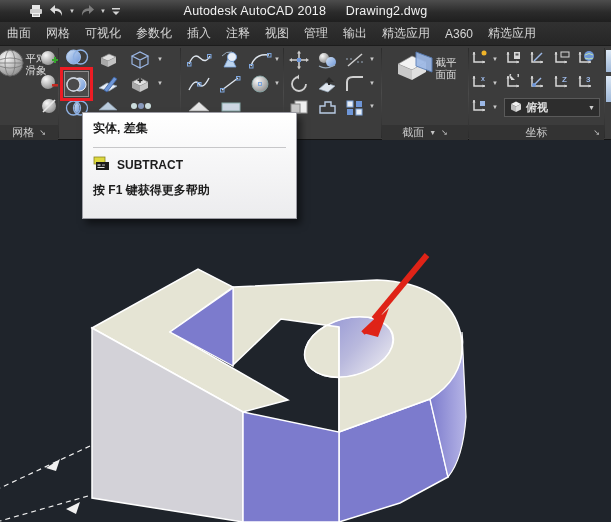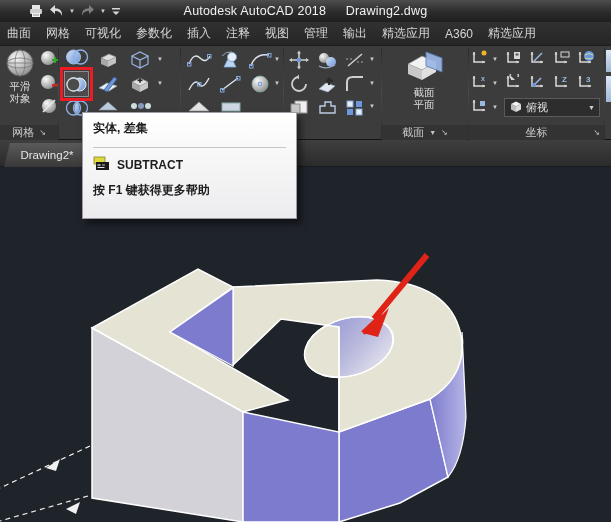--- a/index.html
+++ b/index.html
@@ -27,34 +27,34 @@
   
   .ribbon { position:absolute; left:0; top:46px; width:611px; height:94px;
     background:#3c3c3c; border-bottom:1px solid #141414; }
   .panel-sep { position:absolute; top:2px; width:1px; height:90px;
     background:linear-gradient(#2c2c2c,#4a4a4a,#2c2c2c); }
   .plabel-row { position:absolute; top:79px; height:15px; left:0;
     background:#333333; display:flex; align-items:center; justify-content:center;
     gap:5px; color:#cccccc; font-size:11px; }
   .plabel-row .dd { font-size:7px; color:#c5c5c5; }
   .plabel-row .lnch { font-size:8px; color:#c5c5c5; }
-  .bigbtn { position:absolute; display:flex; flex-direction:column; align-items:center;
+  .bigbtn { position:absolute; display:flex; flex-direction:row; align-items:center;
     color:#dadada; font-size:10.5px; line-height:12px; text-align:center; cursor:pointer;justify-content:center; }
   .icon-btn { position:absolute; display:flex; align-items:center; justify-content:center;
     cursor:pointer; }
   .dd-arrow { position:absolute; font-size:6px; color:#c9c9c9; }
   .hl-box { position:absolute; left:60px; top:21px; width:33px; height:34px;
     border:3px solid #ed1c24; z-index:5; }
   .sub-btn { position:absolute; left:64px; top:25px; width:25px; height:26px;
     background:#4b4b4b; border:1px solid #8f8f8f; display:flex; align-items:center;
     justify-content:center; }
   .combo { position:absolute; display:flex; align-items:center; gap:3px;
     background:#2d2d2d; border:1px solid #5a5a5a; color:#e0e0e0; font-size:11px;
     padding:0 4px; cursor:pointer; }
-  .combo .cv { flex:1; }
+  .combo .cv { flex:1;font-weight:bold; }
   .combo .dd { font-size:7px; color:#cfcfcf; }
   .sliver { position:absolute; background:linear-gradient(#dce8f5,#9fb8d8); }
 
   
   .filetabs { position:absolute; left:0; top:140px; width:611px; height:27px;
     background:linear-gradient(#3f3f3f,#2b2b2b); border-bottom:1px solid #171a1e; }
   .ftab { position:absolute; left:4px; top:3px; width:86px; height:24px;
     background:linear-gradient(#5a5a5a,#393939); color:#e4e4e4; font-size:11.5px;
     display:flex; align-items:center; justify-content:center;
     clip-path:polygon(7% 0,93% 0,100% 100%,0 100%); cursor:pointer; }
@@ -478,25 +478,20 @@
     </div>
     <div class="plabel-row" style="left:469px; width:135px;">
       <span>坐标</span>
       <span class="lnch" style="position:absolute; right:4px;">↘</span>
     </div>
     <div class="panel-sep" style="left:604px;"></div>
     <div class="sliver" style="left:606px; top:4px; width:5px; height:22px;"></div>
     <div class="sliver" style="left:606px; top:30px; width:5px; height:26px;"></div>
   </div>
 
-  <div class="filetabs">
-    <div class="ftab">
-      <span>Drawing2*</span>
-    </div>
-  </div>
 
   <div class="viewport">
     <svg width="611" height="355" viewBox="0 0 611 355">
       <defs>
         <linearGradient id="holeg" x1="0" y1="0" x2="1" y2="1">
           <stop offset="0" stop-color="#8b8dd2"></stop>
             <stop offset="0.55" stop-color="#b9b9dd"></stop>
             <stop offset="1" stop-color="#efeef2"></stop>
         </linearGradient>
         <linearGradient id="roundg" x1="0" y1="0" x2="1" y2="0">

